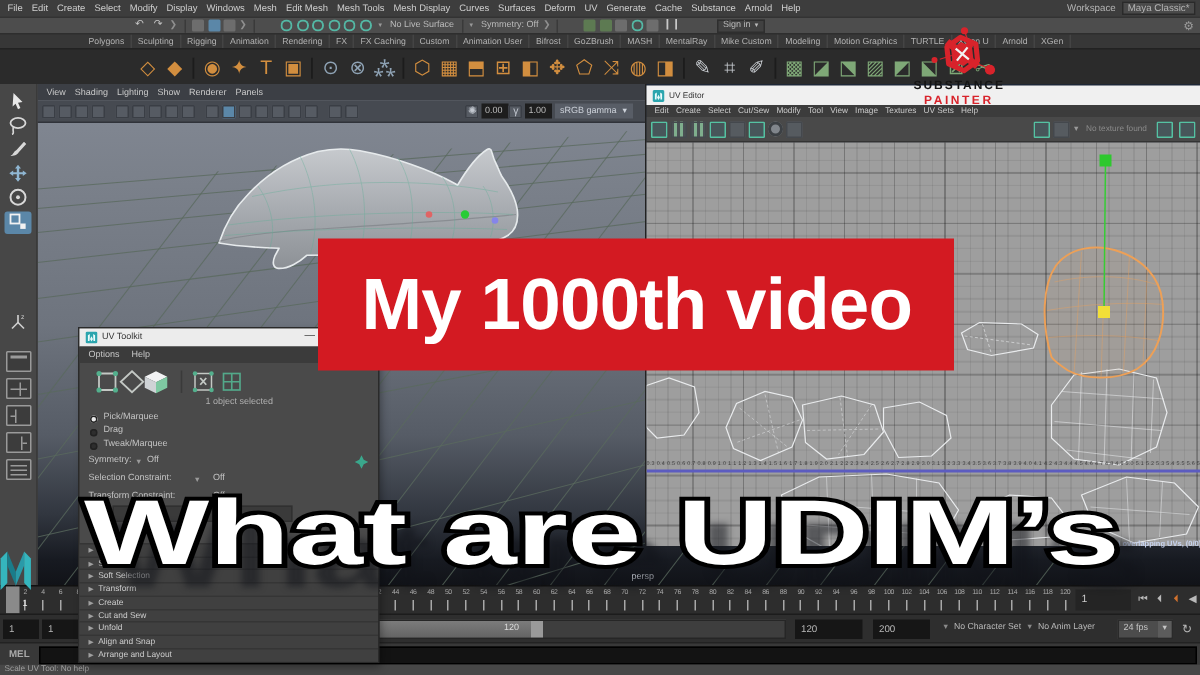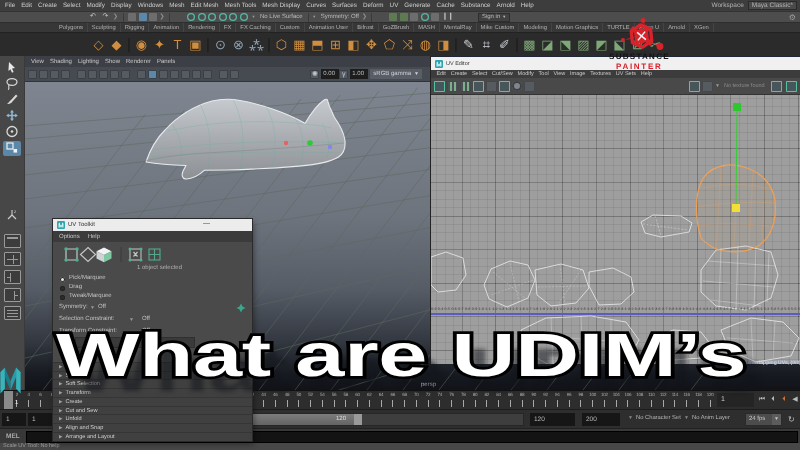--- a/index.html
+++ b/index.html
@@ -984,20 +984,23 @@
   <div class="abs" id="helpline">Scale UV Tool: No help</div>
 
   <svg class="abs" id="maya-m-small" width="21" height="27" viewBox="0 0 56 46" preserveAspectRatio="none">
     <path d="M1 45 V9 L13 1 V37 Z" fill="#35b5bd"></path>
     <path d="M13 1 L28 24 V40 L13 17 Z" fill="#1a7c8a"></path>
     <path d="M43 1 L28 24 V40 L43 17 Z" fill="#2a9aa8"></path>
     <path d="M43 1 L55 9 V45 L43 37 Z" fill="#35b5bd"></path>
   </svg>
 
 
+  <div class="abs" id="banner">
+    <span>My 1000th video</span>
+  </div>
 
   <div class="abs" id="bigtitle">
     <span class="layer back">What are UDIM’s</span>
     <span class="layer front">What are UDIM’s</span>
   </div>
 
   <svg class="abs" id="substance" width="100" height="65" viewBox="0 0 100 65">
     <g transform="translate(46.5,26)">
       <g stroke="#d8232b" fill="none" stroke-linejoin="round">
         <line x1="1.5" y1="-15.5" x2="4" y2="-8" stroke-width="0.8"></line>

